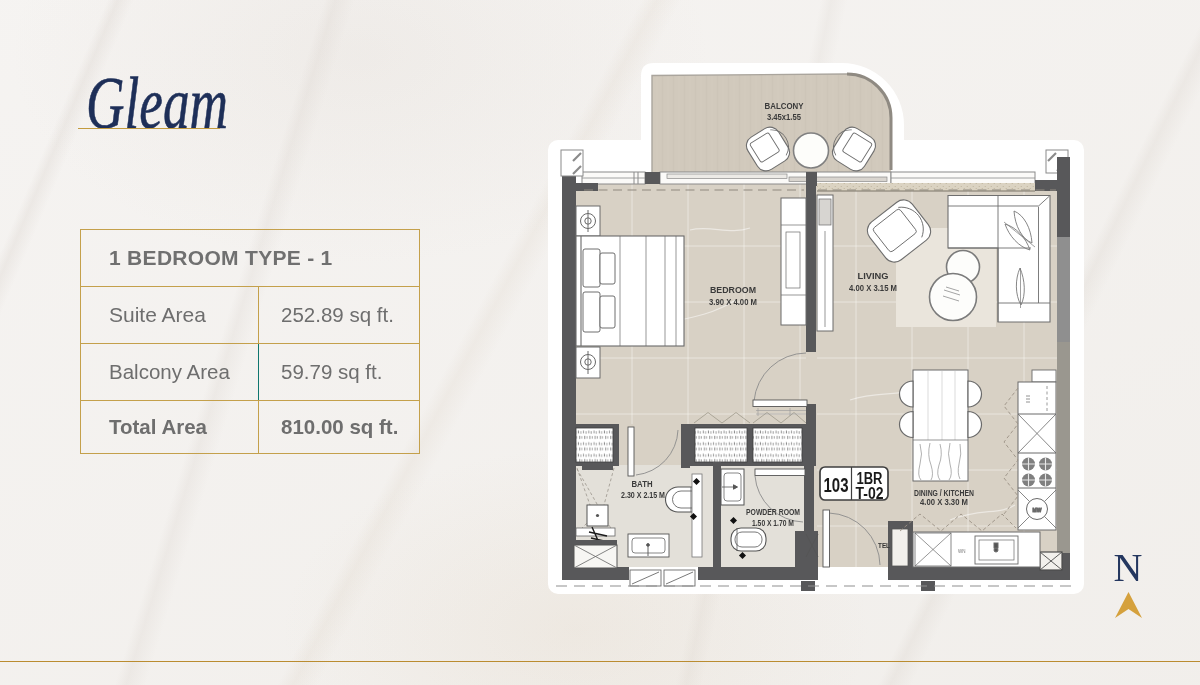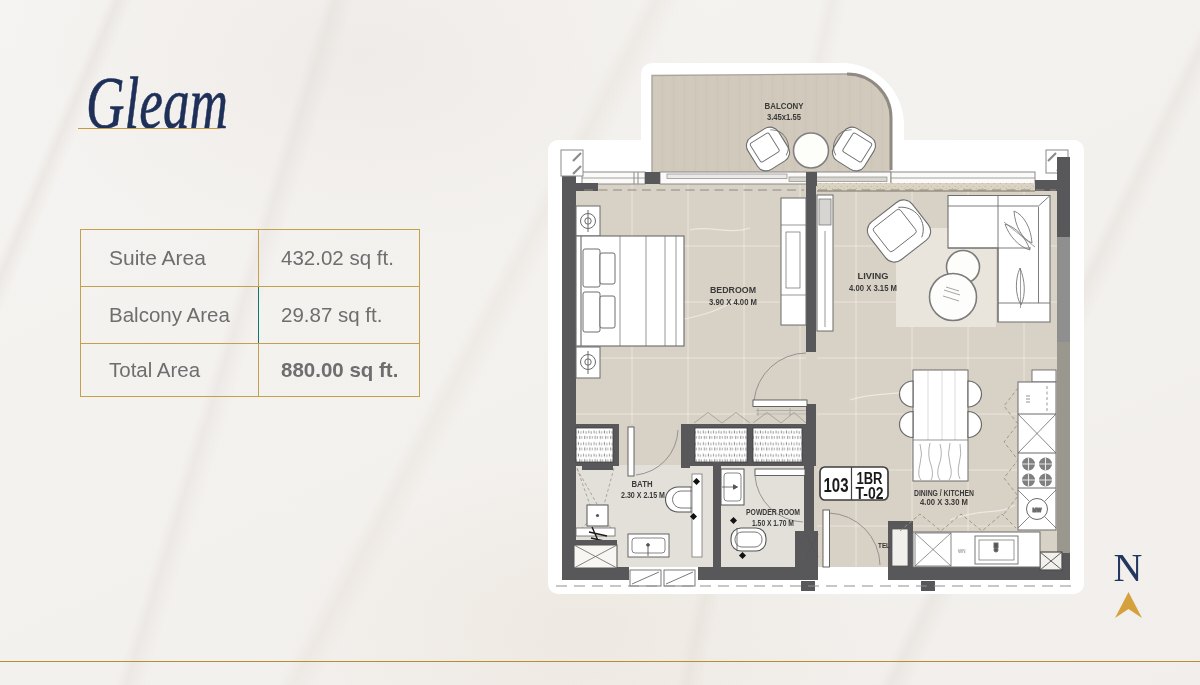--- a/index.html
+++ b/index.html
@@ -19,45 +19,48 @@
 </style>
 </head>
 <body>
 
 <div style="position:absolute;left:86px;top:61px;width:260px;color:#1e2f58;font-family:'Liberation Serif',serif;font-style:italic;font-weight:normal;font-size:74px;transform:scale(0.72,1);-webkit-text-stroke:0.6px #1e2f58;transform-origin:0 0;">Gleam</div>
 
 <div style="position:absolute;left:78px;top:128px;width:142px;height:0;border-top:1.6px solid #c39b3e;"></div>
 
 <div style="position:absolute;left:80px;top:229px;width:338px;border:1px solid #c4a04b;color:#6e6e6e;">
 
+  <div style="height:56px;border-bottom:1px solid #c4a04b;display:flex;align-items:center;">
+    <span style="padding-left:28px;font-size:21px;font-weight:bold;letter-spacing:.3px;color:#707070;">1 BEDROOM TYPE - 1</span>
+  </div>
 
   <div style="height:56px;border-bottom:1px solid #c4a04b;display:flex;">
     <div style="width:177px;border-right:1px solid #c4a04b;display:flex;align-items:center;">
         <span style="padding-left:28px;font-size:21px;">Suite Area</span>
       </div>
     <div style="flex:1;display:flex;align-items:center;">
-        <span style="padding-left:22px;font-size:20.5px;">432.02 sq ft.</span>
+        <span style="padding-left:22px;font-size:20.5px;">252.89 sq ft.</span>
       </div>
   </div>
 
   <div style="height:55.5px;border-bottom:1px solid #c4a04b;display:flex;">
     <div style="width:177px;border-right:1px solid #0f766e;display:flex;align-items:center;">
         <span style="padding-left:28px;font-size:20.5px;">Balcony Area</span>
       </div>
     <div style="flex:1;display:flex;align-items:center;">
-        <span style="padding-left:22px;font-size:20.5px;">29.87 sq ft.</span>
+        <span style="padding-left:22px;font-size:20.5px;">59.79 sq ft.</span>
       </div>
   </div>
 
   <div style="height:52.5px;display:flex;">
     <div style="width:177px;border-right:1px solid #c4a04b;display:flex;align-items:center;">
-        <span style="padding-left:28px;font-size:20.5px;font-weight:normal;">Total Area</span>
+        <span style="padding-left:28px;font-size:20.5px;font-weight:bold;">Total Area</span>
       </div>
     <div style="flex:1;display:flex;align-items:center;">
-        <span style="padding-left:22px;font-size:20.5px;font-weight:bold;">880.00 sq ft.</span>
+        <span style="padding-left:22px;font-size:20.5px;font-weight:bold;">810.00 sq ft.</span>
       </div>
   </div>
 </div>
 
 <div style="position:absolute;left:0;top:661px;width:1200px;height:0;border-top:1.5px solid #ba8c30;"></div>
 
 <div style="position:absolute;left:1099px;top:549px;width:58px;text-align:center;">
   <div style="font-family:'Liberation Serif',serif;font-size:40px;color:#24375f;line-height:38px;">N</div>
   <svg width="29" height="28" style="margin-top:4px;">
     <path d="M14.5 1 L28 27 L14.5 18 L1 27 Z" fill="#d5a13d"></path>

